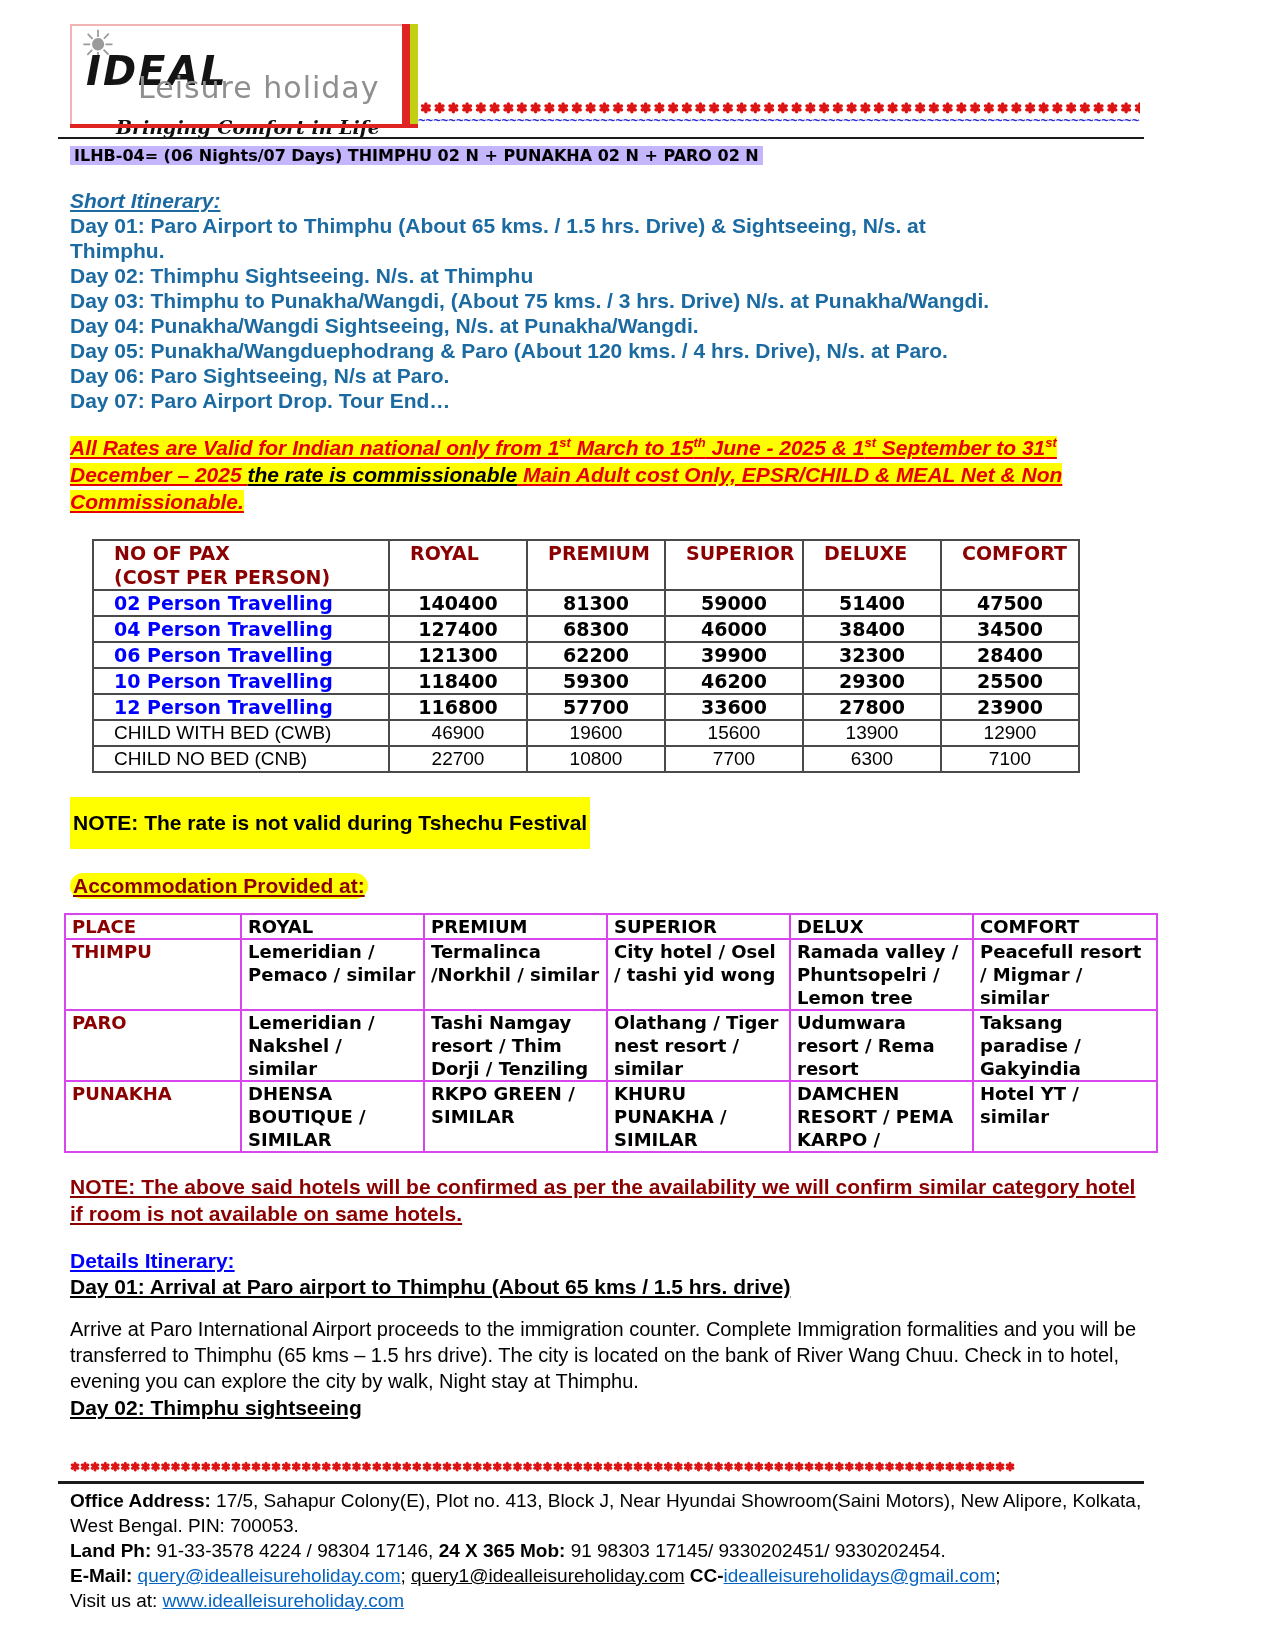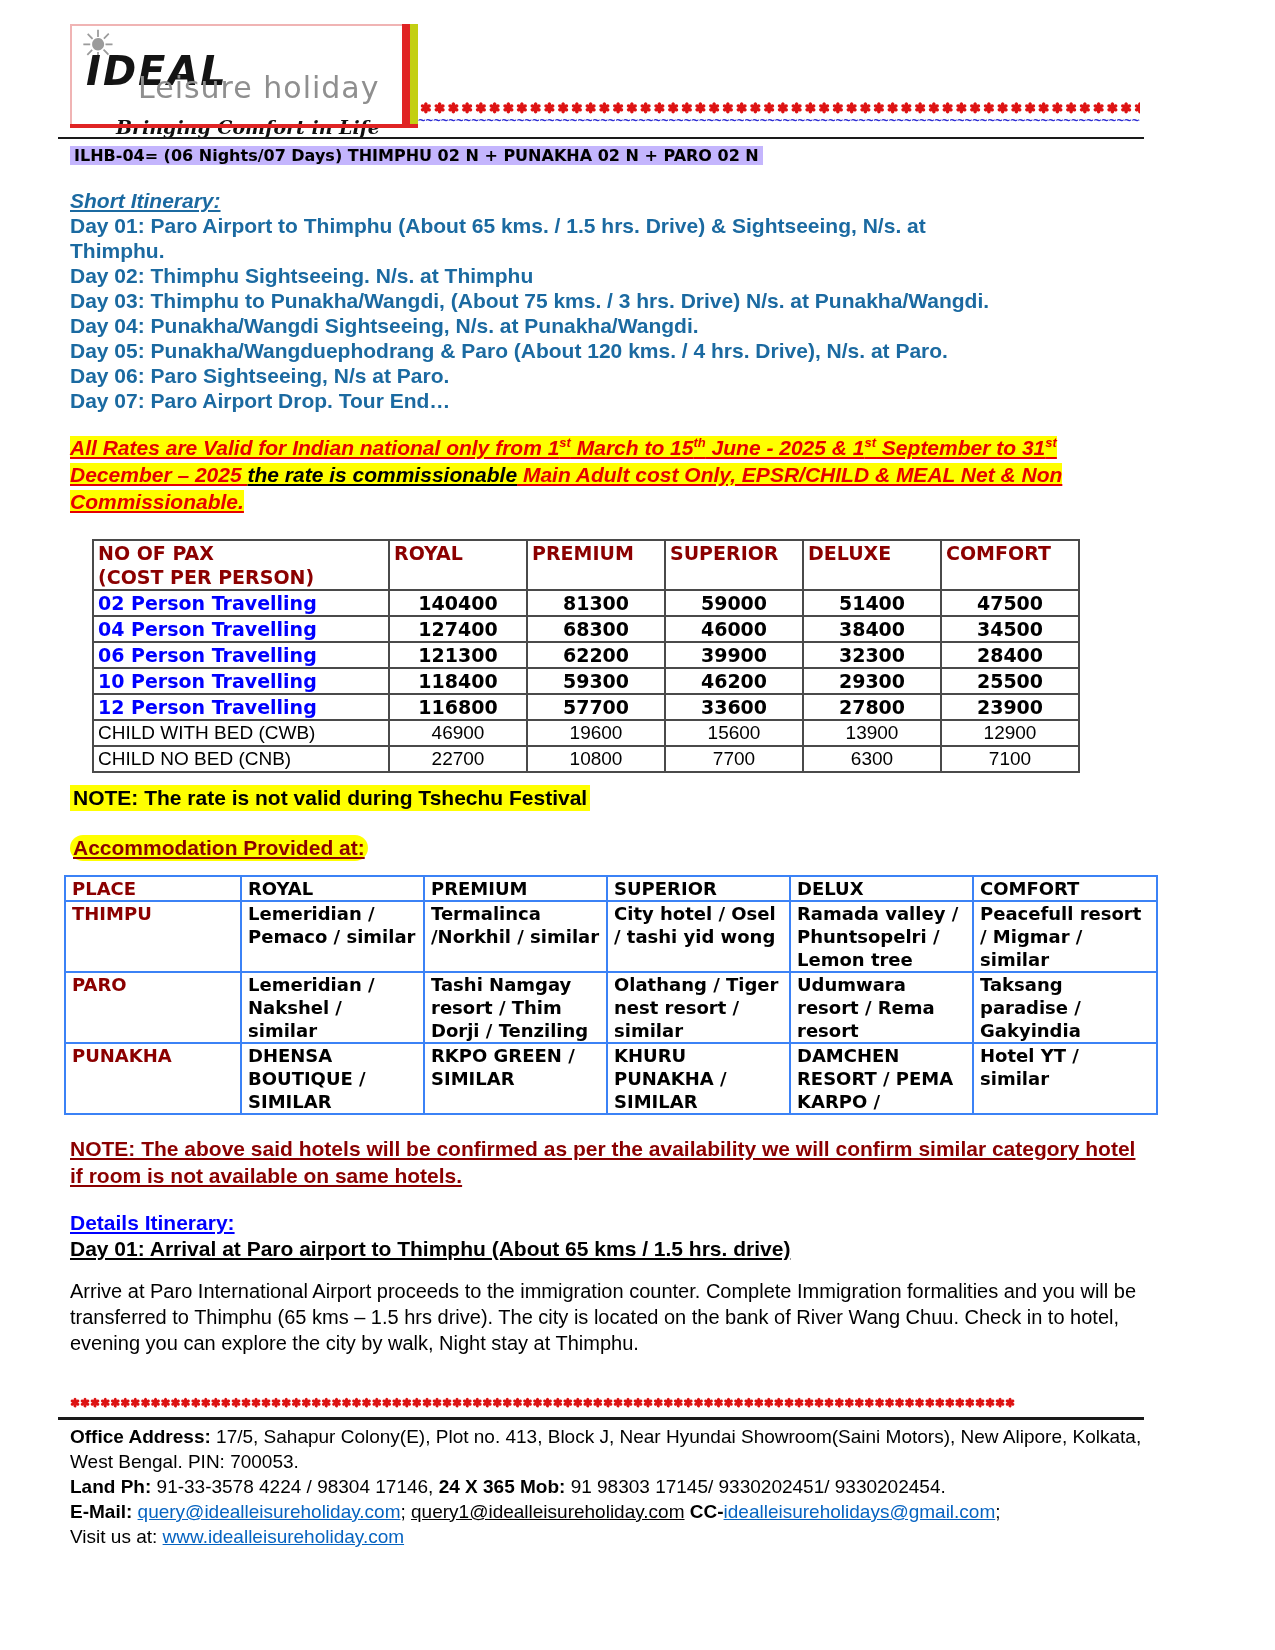--- a/index.html
+++ b/index.html
@@ -38,36 +38,36 @@
   .day-line{color:#1b6aa1;font-size:21px;font-weight:bold;line-height:25px;}
 
   .rates{margin:16px 0 0 0;font-size:21px;font-weight:bold;font-style:italic;line-height:27px;}
   .rates .hl{background:#ffff00;text-decoration:underline;}
   .rates .red{color:#e60000;}
   .rates .blk{color:#000;}
   .rates sup{font-size:13px;}
 
   table{border-collapse:collapse;}
   .price-table{margin:24px 0 0 22px;width:986px;font-family:"DejaVu Sans",sans-serif;table-layout:fixed;}
-  .price-table th,.price-table td{border:2px solid #4a4a4a;padding:0 4px;line-height:24px;}
+  .price-table th,.price-table td{border:2px solid #4a4a4a;padding:0 20px;line-height:24px;}
   .price-table th{color:#8b0000;font-size:19px;text-align:left;vertical-align:top;height:48px;}
   .price-table .num{text-align:center;font-weight:bold;font-size:19px;}
   .row-blue td:first-child{color:#0000ff;font-weight:bold;font-size:19px;}
   .row-plain td{font-family:"Liberation Sans",sans-serif;font-weight:normal;}
   .row-plain td:first-child{font-size:19px;}
   .row-plain .num{font-weight:normal;font-size:19px;}
 
   .note-festival{display:inline-block;background:#ffff00;font-size:21px;font-weight:bold;
-                 margin-top:12px;padding:1px 3px;}
+                 margin-top:24px;padding:14px 3px;}
   .accom-heading{display:inline-block;background:#ffff00;color:#8b0000;font-size:21px;
                  font-weight:bold;text-decoration:underline;margin-top:24px;padding:1px 3px;border-radius:13px;}
 
   .hotel-table{margin:14px 0 0 -6px;width:1092px;font-family:"DejaVu Sans",sans-serif;
                font-size:18px;font-weight:bold;table-layout:fixed;}
-  .hotel-table th,.hotel-table td{border:2px solid #3b82f6;padding:0 6px;line-height:23px;
+  .hotel-table th,.hotel-table td{border:2px solid #d946ef;padding:0 6px;line-height:23px;
                text-align:left;vertical-align:top;}
   .hotel-table th{font-size:18px;}
   .hotel-table .place,.hotel-table th.place{color:#8b0000;}
 
   .note-hotels{margin-top:20px;color:#8b0000;font-size:21px;font-weight:bold;
                text-decoration:underline;line-height:27px;}
 
   .details-heading{margin-top:22px;color:#0000ff;font-size:21px;font-weight:bold;
                    text-decoration:underline;}
   .day1-heading{margin-top:2px;font-size:21px;font-weight:bold;text-decoration:underline;}
@@ -249,20 +249,21 @@
         <td>Hotel YT / similar</td>
       </tr>
     </tbody>
       </table>
 
     <div class="note-hotels">NOTE: The above said hotels will be confirmed as per the availability we will confirm similar category hotel if room is not available on same hotels.</div>
 
     <div class="details-heading">Details Itinerary:</div>
     <div class="day1-heading">Day 01: Arrival at Paro airport to Thimphu (About 65 kms / 1.5 hrs. drive)</div>
     <div class="body-text">Arrive at Paro International Airport proceeds to the immigration counter. Complete Immigration formalities and you will be transferred to Thimphu (65 kms – 1.5 hrs drive). The city is located on the bank of River Wang Chuu. Check in to hotel, evening you can explore the city by walk, Night stay at Thimphu.</div>
+    <div class="day2-heading">Day 02: Thimphu sightseeing</div>
 
     <div class="asterisks-bottom">✽✽✽✽✽✽✽✽✽✽✽✽✽✽✽✽✽✽✽✽✽✽✽✽✽✽✽✽✽✽✽✽✽✽✽✽✽✽✽✽✽✽✽✽✽✽✽✽✽✽✽✽✽✽✽✽✽✽✽✽✽✽✽✽✽✽✽✽✽✽✽✽✽✽✽✽✽✽✽✽✽✽✽✽✽✽✽✽✽✽✽✽✽✽</div>
     <div class="bottom-rule"></div>
 
     <div class="footer">
       <div><b>Office Address:</b><span> 17/5, Sahapur Colony(E), Plot no. 413, Block J, Near Hyundai Showroom(Saini Motors), New Alipore, Kolkata, West Bengal. PIN: 700053.</span></div>
       <div><b>Land Ph:</b><span> 91-33-3578 4224 / 98304 17146,  </span><b>24 X 365 Mob:</b><span> 91 98303 17145/ 9330202451/ 9330202454.</span></div>
       <div><b>E-Mail:</b> <a class="link" href="#">query@idealleisureholiday.com</a><span>; </span><a class="link-dark" href="#">query1@idealleisureholiday.com</a><b> CC-</b><a class="link" href="#">idealleisureholidays@gmail.com</a><span>;</span></div>
       <div><span>Visit us at: </span><a class="link" href="#">www.idealleisureholiday.com</a></div>
     </div>

